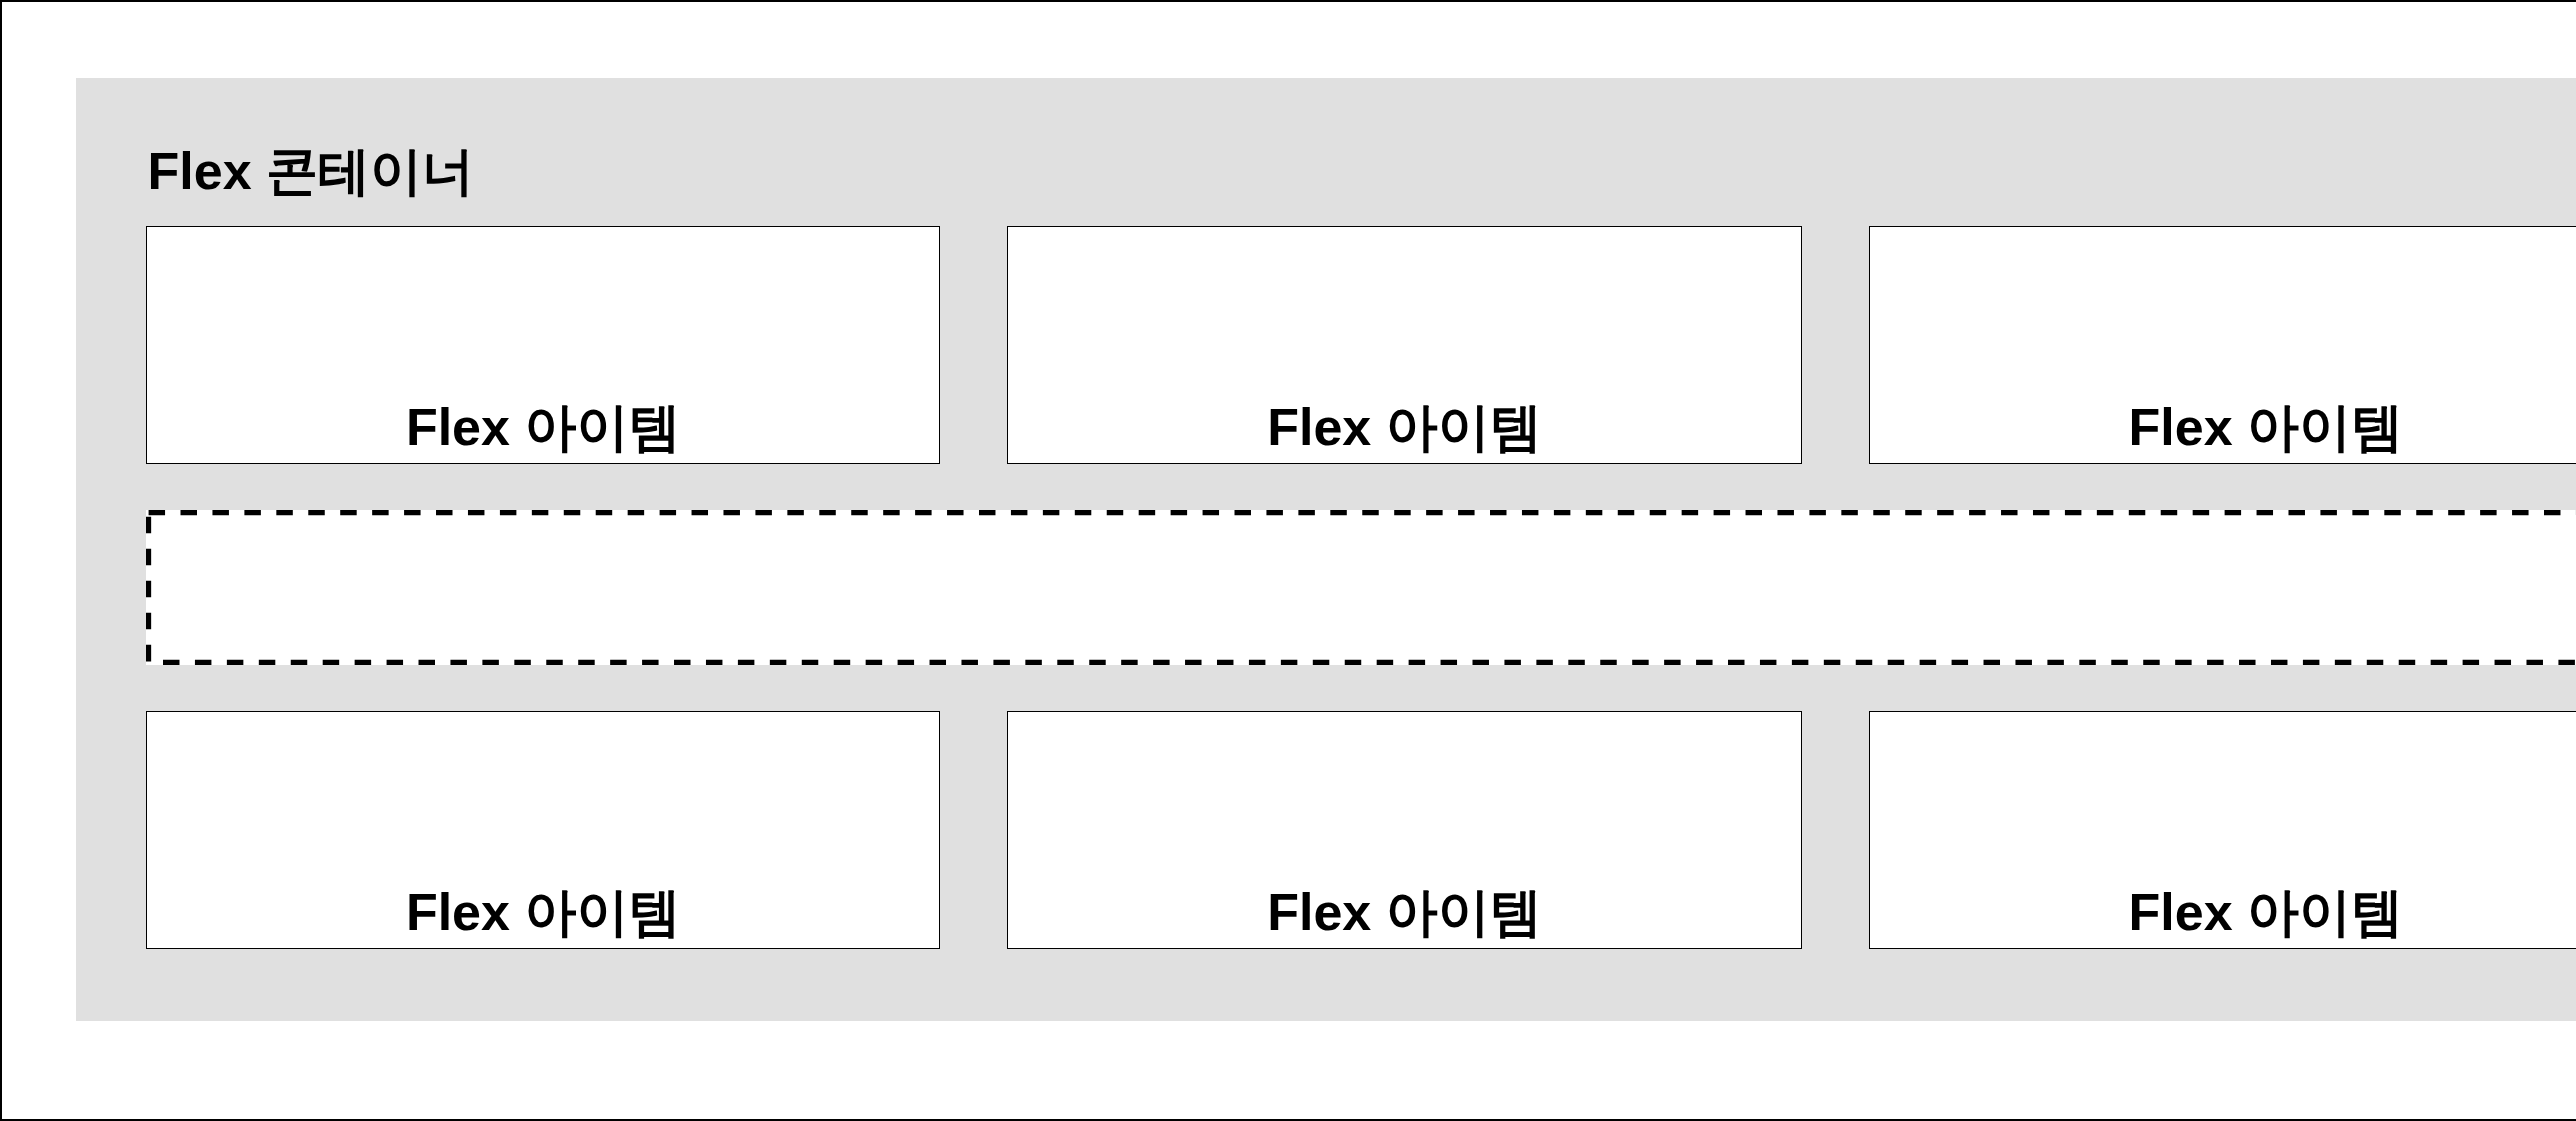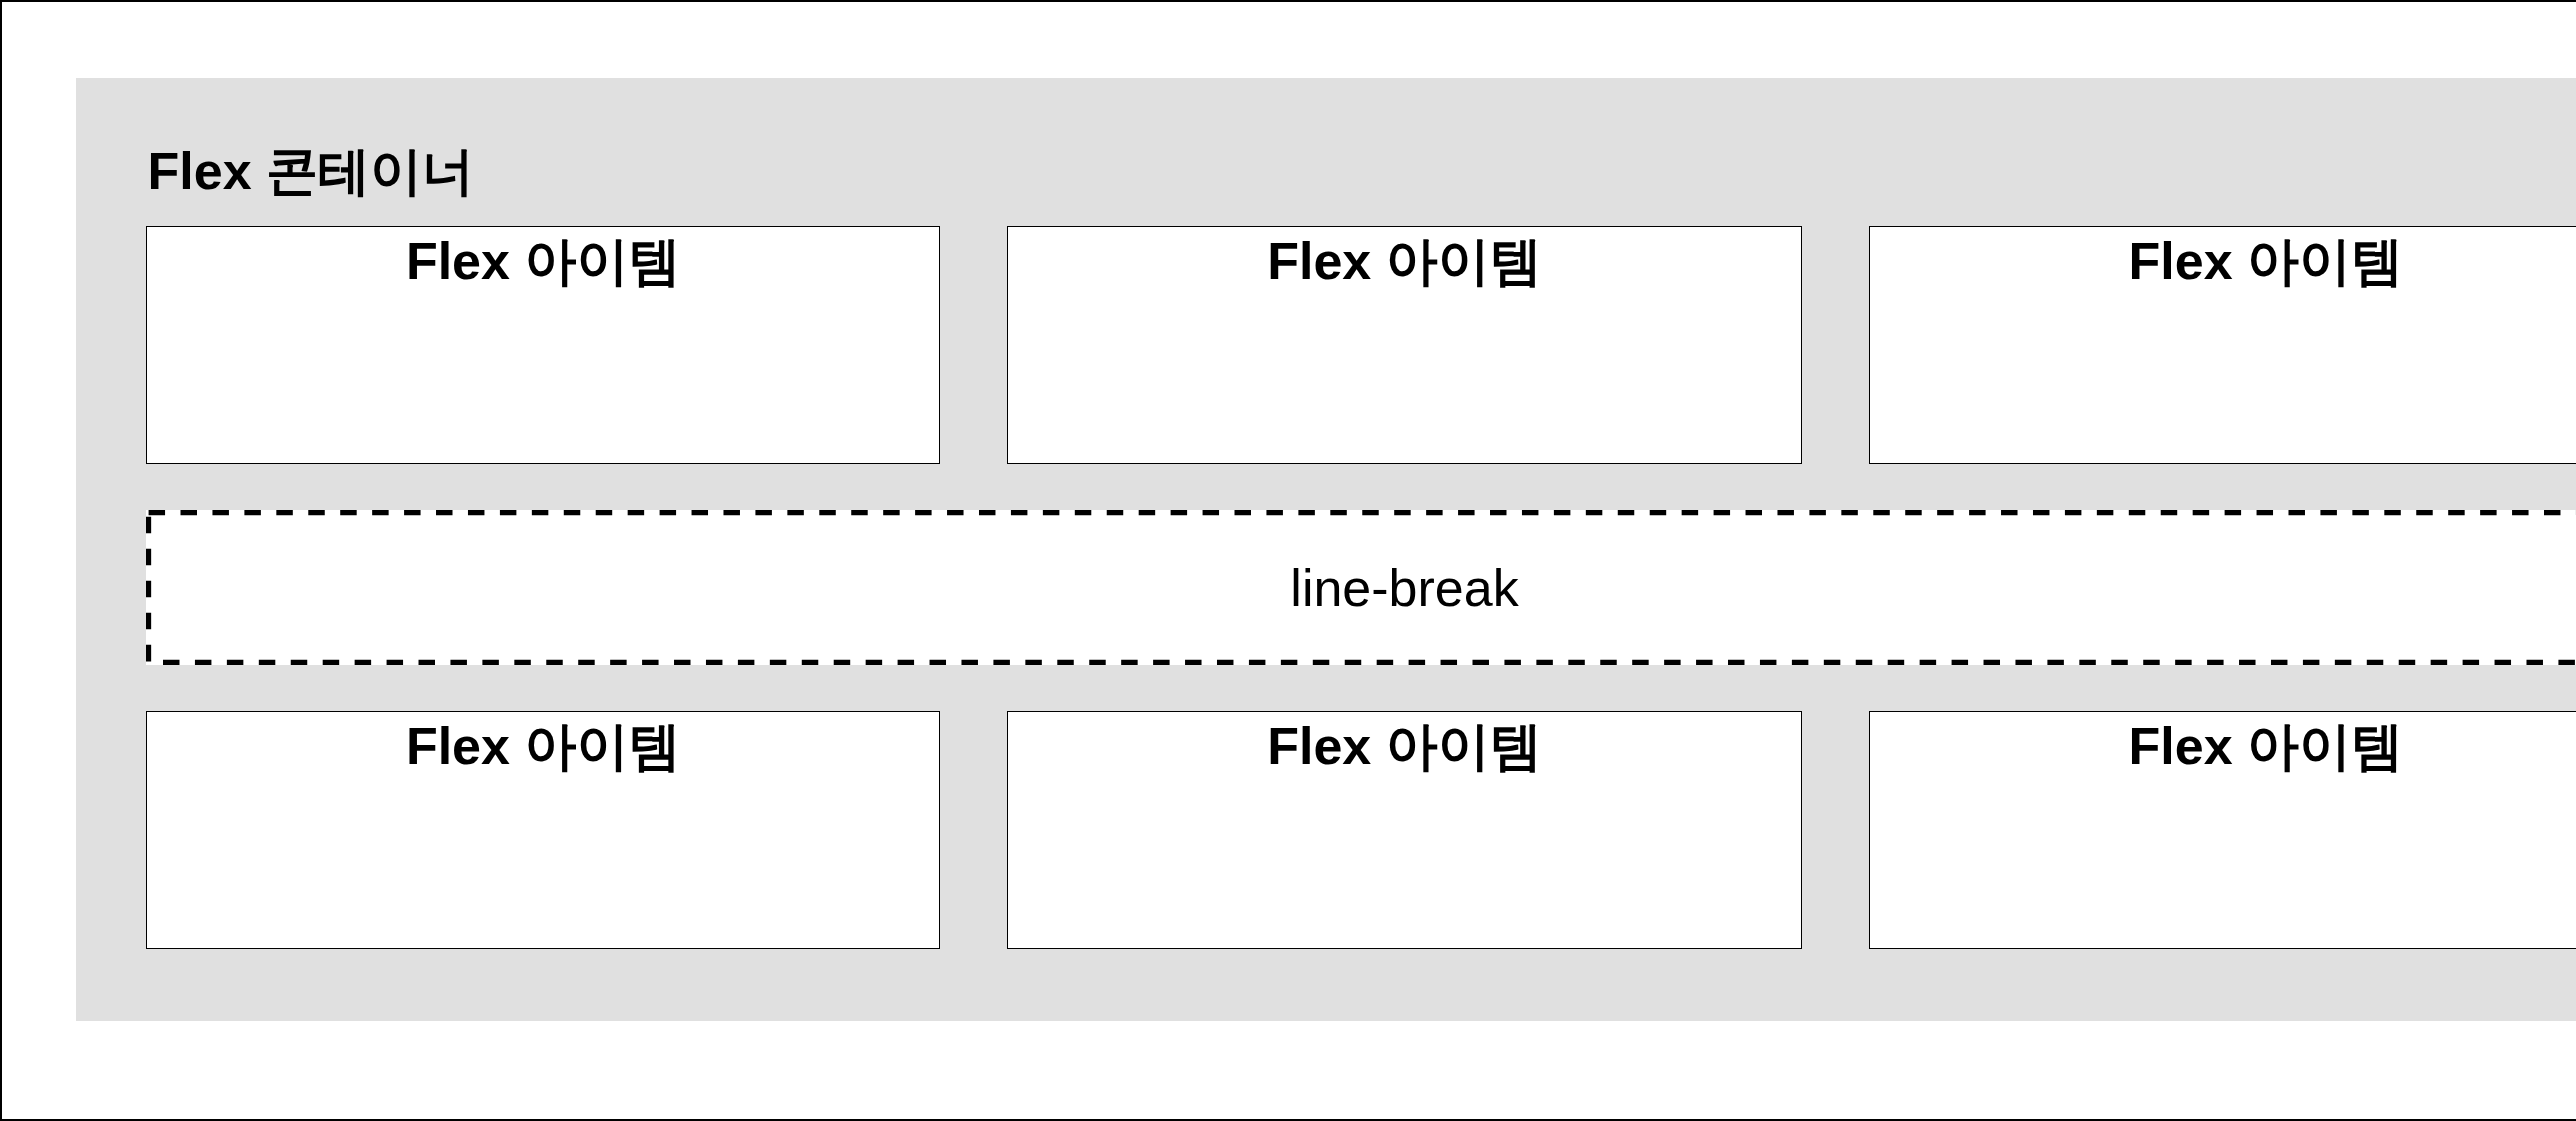--- a/index.html
+++ b/index.html
@@ -44,21 +44,21 @@
     display: flex;
     gap: 67px;
     height: 238px;
   }
   .flex-item {
     flex: 1 1 0;
     background: #ffffff;
     border: 1.5px solid #000000;
     box-sizing: border-box;
     display: flex;
-    align-items: flex-start;
+    align-items: flex-end;
     justify-content: center;
   }
   .flex-item-label {
     font-size: 52px;
     font-weight: bold;
     color: #000000;
     white-space: nowrap;
   }
   .line-break-item {
     position: relative;
@@ -102,21 +102,20 @@
       </div>
       <div class="flex-item">
         <span class="flex-item-label">Flex 아이템</span>
       </div>
     </div>
 
     <div class="line-break-item">
       <svg viewBox="0 0 4886 300" preserveAspectRatio="none" aria-hidden="true">
         <rect x="5" y="5" width="4876" height="290" fill="none" stroke="#000000" stroke-width="10" stroke-dasharray="32 30"></rect>
       </svg>
-      <span class="line-break-label">line-break</span>
     </div>
 
     <div class="item-row">
       <div class="flex-item">
         <span class="flex-item-label">Flex 아이템</span>
       </div>
       <div class="flex-item">
         <span class="flex-item-label">Flex 아이템</span>
       </div>
       <div class="flex-item">

